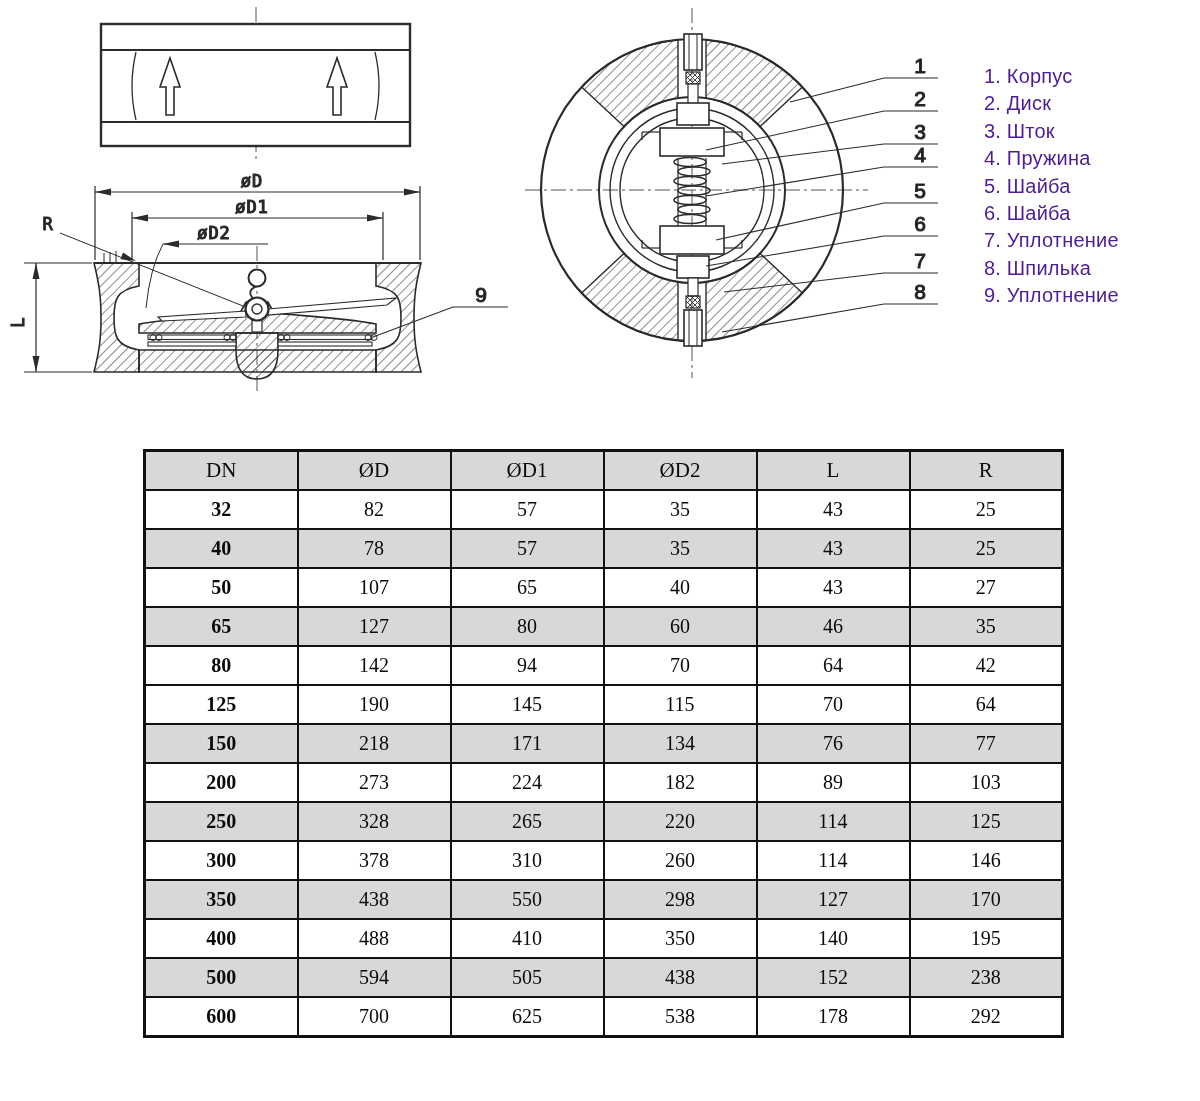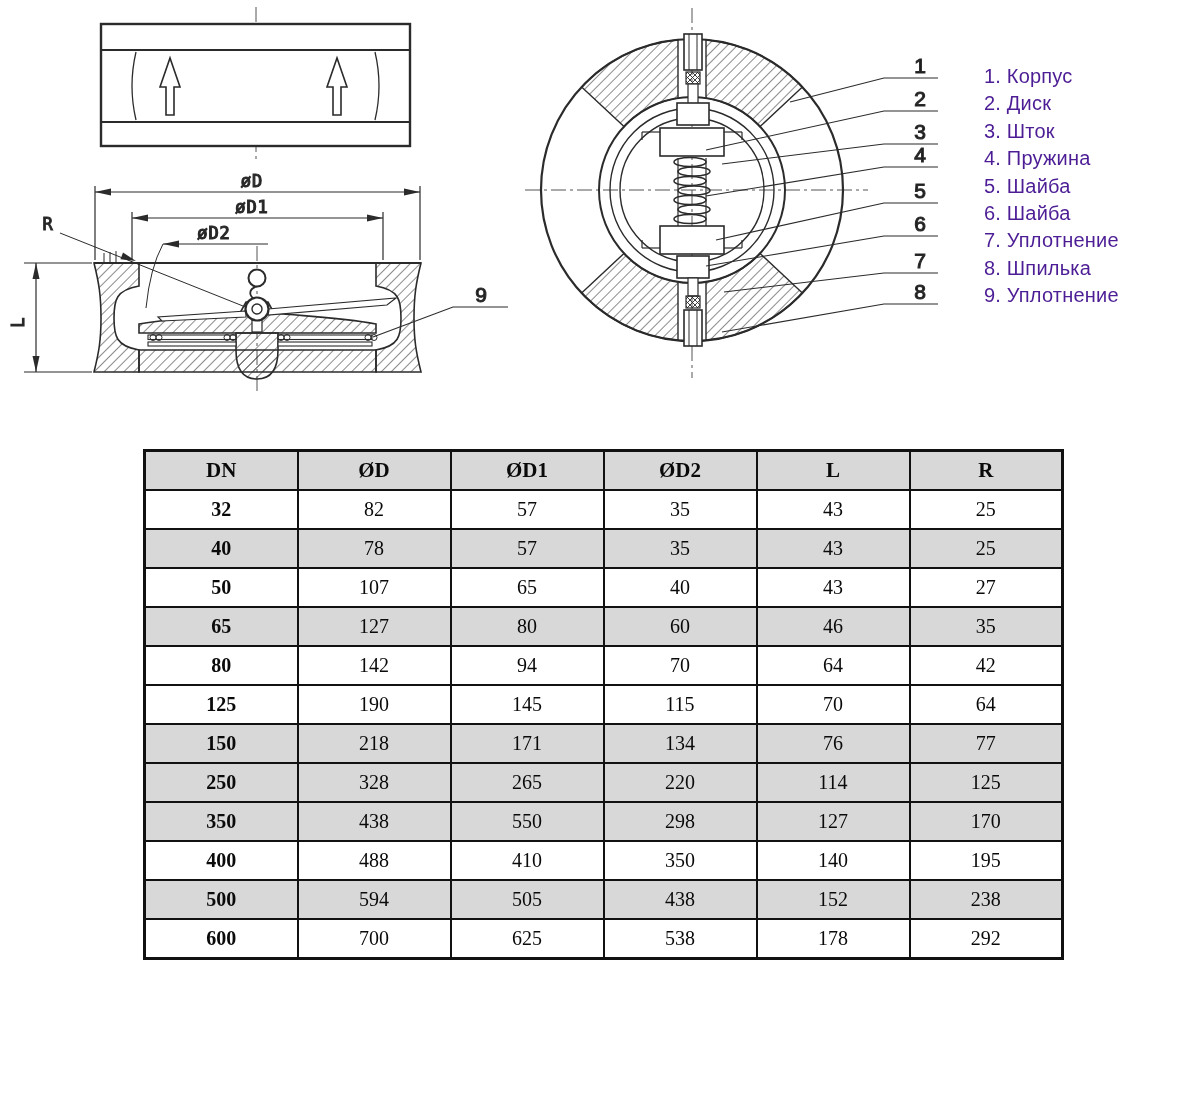--- a/index.html
+++ b/index.html
@@ -8,21 +8,21 @@
   #drawing{position:absolute;left:0;top:0;}
   
   #legend{position:absolute;left:984px;top:63px;}
   .legend-item{font-family:"Liberation Sans",sans-serif;font-size:20px;line-height:27.4px;
                color:#4c1d95;letter-spacing:.2px;white-space:nowrap;}
   
   #dims-table{position:absolute;left:143px;top:449px;width:921px;border-collapse:collapse;
               table-layout:fixed;border:3px solid #111;}
   #dims-table th,#dims-table td{border:2px solid #111;text-align:center;vertical-align:middle;
               height:37px;padding:0;font-family:"Liberation Serif",serif;font-size:20px;color:#0a0a0a;}
-  #dims-table th{background:#d8d8d8;font-weight:bold;font-size:21px;margin-left:44px;}
+  #dims-table th{background:#d8d8d8;font-weight:normal;font-size:21px;margin-left:44px;}
   #dims-table tr.alt td{background:#d8d8d8;}
   #dims-table td.dn{font-weight:bold;text-align:center;}
   svg text{font-family:"DejaVu Sans Mono",monospace;fill:#222;}
   text.callout-num{font-family:"Liberation Sans",sans-serif;font-size:21px;fill:#1a1a1a;}
   text.dim{font-size:17px;letter-spacing:1px;}
 </style>
 </head>
 <body>
 
 <svg id="drawing" width="1200" height="440" viewBox="0 0 1200 440">
@@ -295,28 +295,44 @@
         <td>64</td>
       </tr>
       <tr class="alt">
         <td class="dn">150</td>
         <td>218</td>
         <td>171</td>
         <td>134</td>
         <td>76</td>
         <td>77</td>
       </tr>
+      <tr>
+        <td class="dn">200</td>
+        <td>273</td>
+        <td>224</td>
+        <td>182</td>
+        <td>89</td>
+        <td>103</td>
+      </tr>
       <tr class="alt">
         <td class="dn">250</td>
         <td>328</td>
         <td>265</td>
         <td>220</td>
         <td>114</td>
         <td>125</td>
       </tr>
+      <tr>
+        <td class="dn">300</td>
+        <td>378</td>
+        <td>310</td>
+        <td>260</td>
+        <td>114</td>
+        <td>146</td>
+      </tr>
       <tr class="alt">
         <td class="dn">350</td>
         <td>438</td>
         <td>550</td>
         <td>298</td>
         <td>127</td>
         <td>170</td>
       </tr>
       <tr>
         <td class="dn">400</td>

